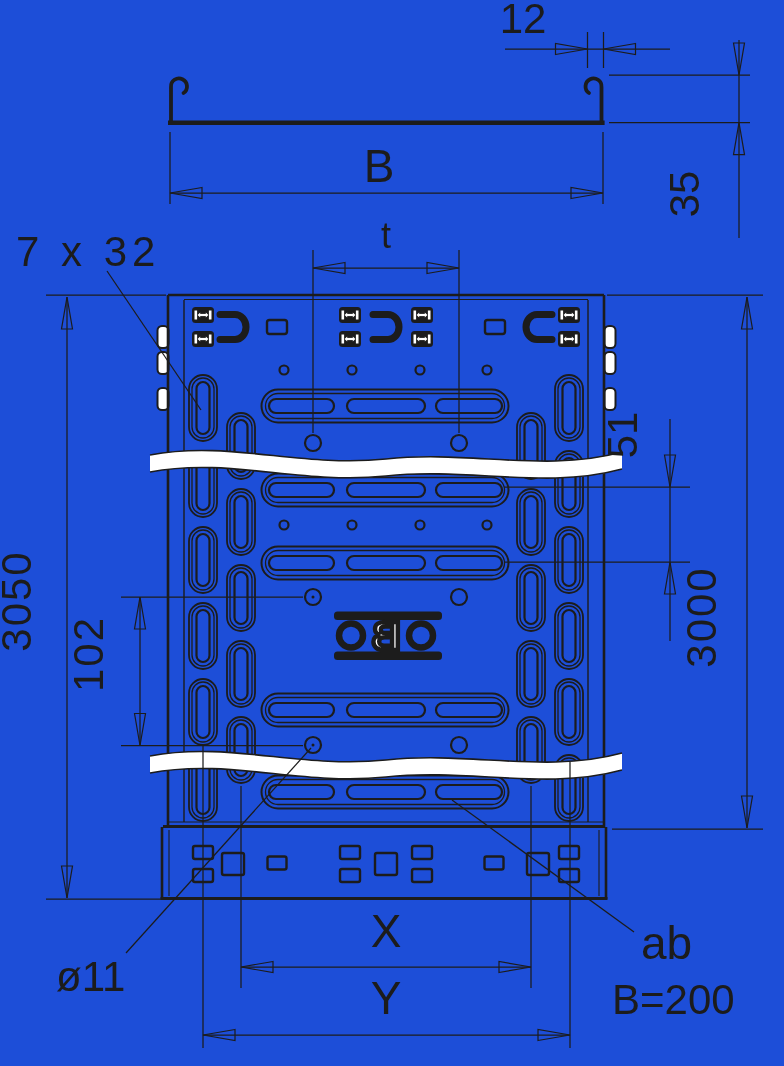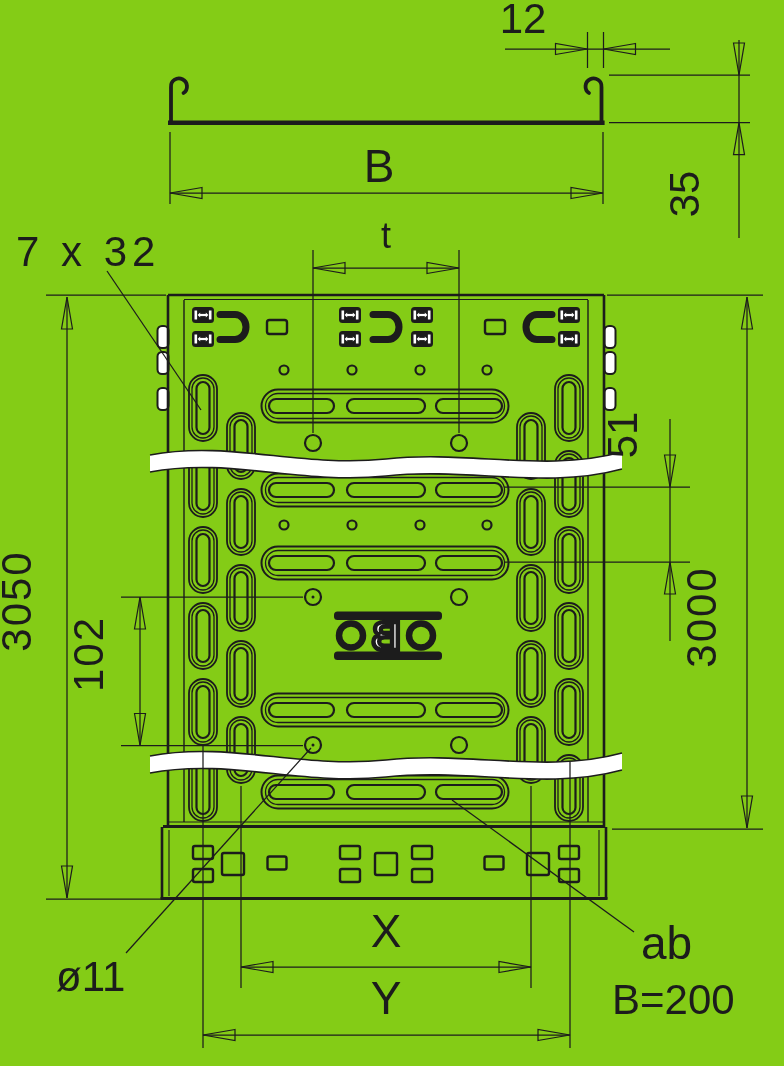--- a/index.html
+++ b/index.html
@@ -1,16 +1,16 @@
 <!DOCTYPE html>
 <html><head>
 <meta charset="utf-8">
 <style>
   html,body{margin:0;padding:0;background:#fff;}
-  .page{width:784px;height:1066px;background:#84cc16;position:relative;overflow:hidden;}
+  .page{width:784px;height:1066px;background:#1d4ed8;position:relative;overflow:hidden;}
   svg{display:block;}
   text{font-family:"Liberation Sans","DejaVu Sans",sans-serif;fill:#1c1c1c;}
   .tm{font-size:42px;}
   .tl{font-size:46px;}
   .tt{font-size:36px;}
   .wide{letter-spacing:5px;}
   .vwide{letter-spacing:2px;}
   .logoB{font-size:40px;font-weight:bold;fill:#ffffff;stroke:#1c1c1c;stroke-width:4.5px;}
 </style>
 </head>

